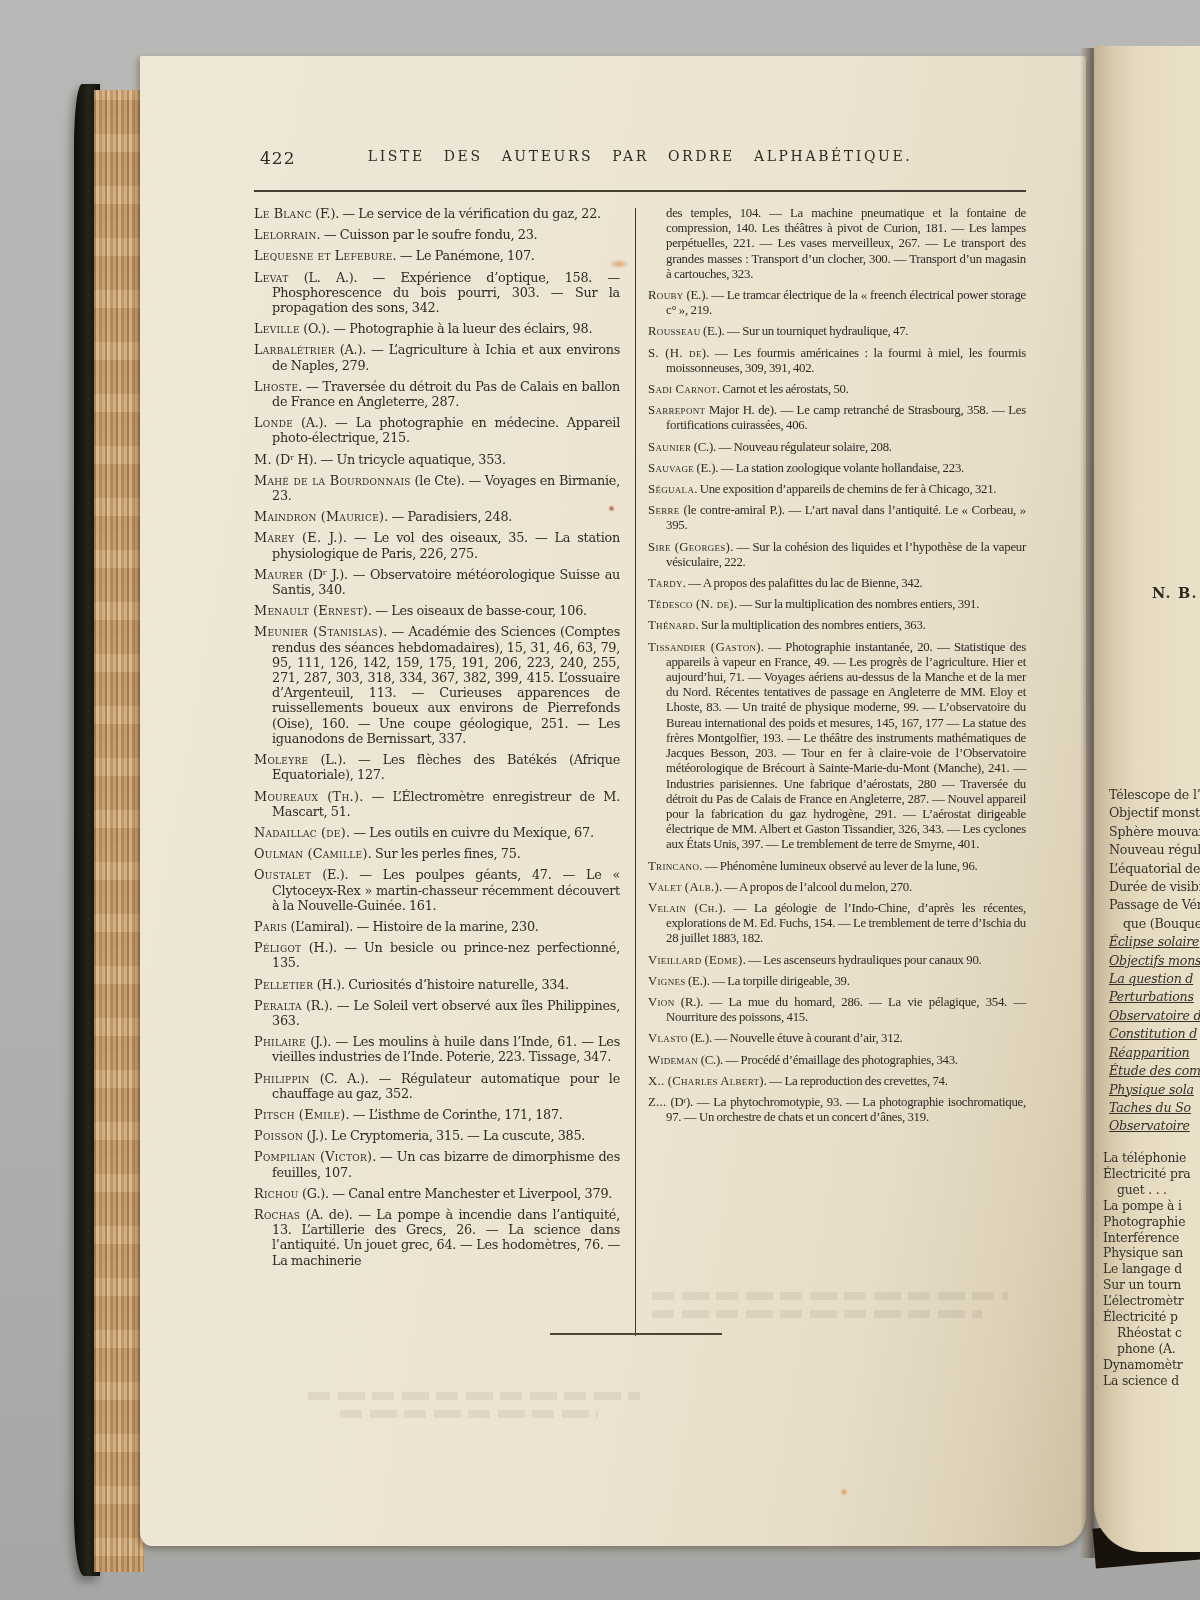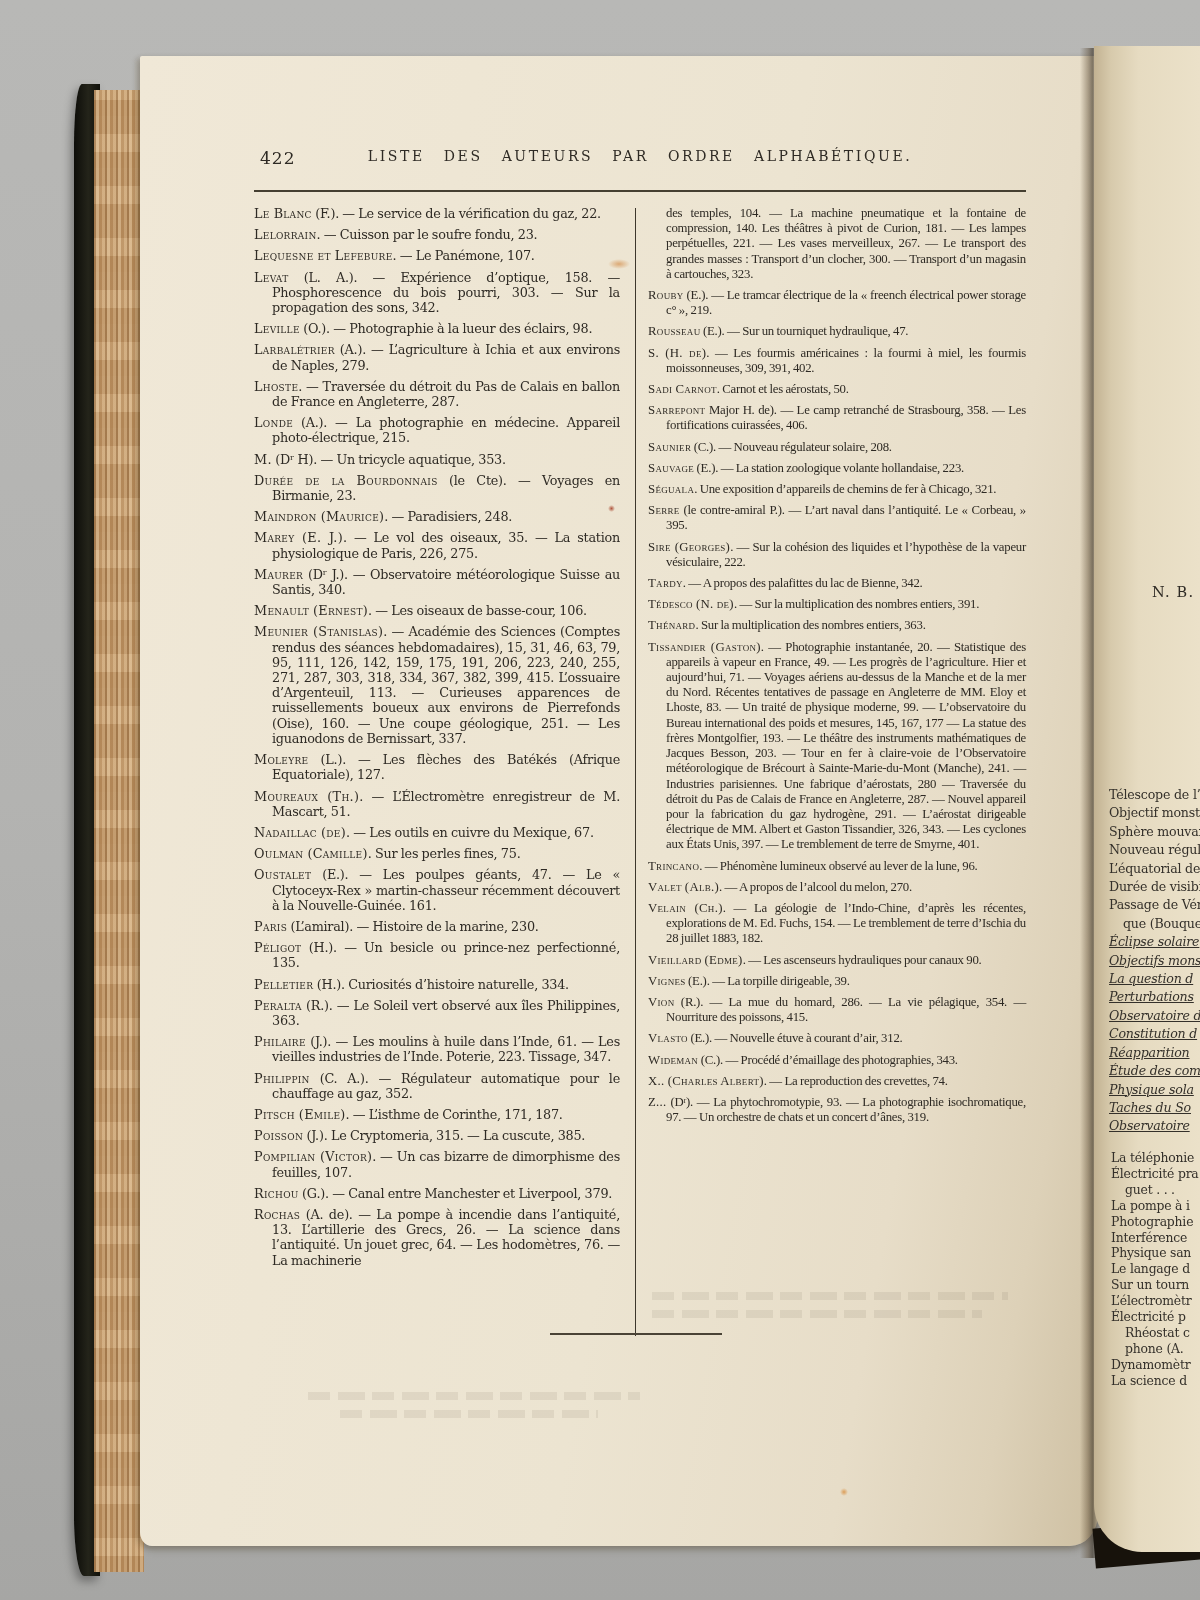--- a/index.html
+++ b/index.html
@@ -25,21 +25,20 @@
       repeating-linear-gradient(90deg,rgba(100,58,18,.28) 0 2px,rgba(255,236,202,.28) 2px 5px,rgba(142,92,42,.20) 5px 8px,rgba(236,210,170,.18) 8px 11px),
       repeating-linear-gradient(0deg,rgba(120,72,26,.14) 0 16px,rgba(250,232,198,.14) 16px 34px,rgba(104,62,22,.10) 34px 52px);
   }
 
   
   .main-page{
     position:absolute;left:140px;top:56px;width:946px;height:1490px;
     background:linear-gradient(100deg,#f0e8d7 0%,#ece4d1 55%,#e7ddc8 78%,#ddd1b8 90%,#cfc1a4 99%);
     border-radius:2px 3px 28px 12px / 2px 3px 32px 14px;
     box-shadow:0 4px 7px rgba(60,50,30,.28), -4px 2px 5px rgba(90,70,40,.18);
-    padding-left:12px;
   }
   .folio{position:absolute;left:120px;top:92px;font-size:17px;color:#2e2a24;letter-spacing:1px;}
   .running-title{
     position:absolute;left:114px;top:92px;width:772px;text-align:center;
     font-size:14px;color:#2e2a24;letter-spacing:2.6px;word-spacing:12px;white-space:nowrap;
   }
   .head-rule{position:absolute;left:114px;top:134px;width:772px;height:2px;background:#453f31;}
   .columns{position:absolute;left:114px;top:150px;width:772px;}
   .col{position:absolute;top:0;}
   .col-left{left:0;width:366px;}
@@ -77,24 +76,24 @@
     background:linear-gradient(90deg,rgba(90,70,45,0) 0%,rgba(78,60,36,.40) 40%,rgba(42,32,18,.55) 62%,rgba(90,70,45,.08) 100%);
   }
   
   .next-cover{position:absolute;left:1094px;top:1524px;width:106px;height:40px;background:#17120b;transform:rotate(-5deg);}
   
   .next-page{
     position:absolute;left:1094px;top:46px;width:106px;height:1506px;
     background:linear-gradient(90deg,#c2b292 0%,#d7caac 16%,#e6dbc1 42%,#ebe1c9 100%);
     border-radius:0 0 0 48px;
   }
-  .nb{position:absolute;left:58px;top:538px;font-size:14.5px;font-weight:normal;letter-spacing:1.2px;color:#2e2a24;white-space:nowrap;}
+  .nb{position:absolute;left:58px;top:538px;font-size:14.5px;font-weight:bold;letter-spacing:1.2px;color:#2e2a24;white-space:nowrap;}
   .np-list{position:absolute;overflow:hidden;}
   .np-list1{left:15px;top:740px;width:92px;}
-  .np-list2{left:17px;top:1104px;width:90px;}
+  .np-list2{left:9px;top:1104px;width:90px;}
   .np-line{font-size:12.6px;line-height:18.4px;color:#34302a;white-space:nowrap;letter-spacing:-0.2px;}
   .np-list2 .np-line{line-height:15.9px;font-size:12.4px;}
   .np-line.it{font-style:italic;text-decoration:underline;}
   .np-line.ind{padding-left:14px;}
 </style>
 </head>
 <body>
 
 <div class="scene">
 
@@ -110,21 +109,21 @@
       <div class="col col-left">
           <div class="entry"><span class="author">Le Blanc</span><span> (F.). — Le service de la vérification du gaz, 22.</span></div>
           <div class="entry"><span class="author">Lelorrain</span><span>. — Cuisson par le soufre fondu, 23.</span></div>
           <div class="entry"><span class="author">Lequesne et Lefebure</span><span>. — Le Panémone, 107.</span></div>
           <div class="entry"><span class="author">Levat</span><span> (L. A.). — Expérience d’optique, 158. — Phosphorescence du bois pourri, 303. — Sur la propagation des sons, 342.</span></div>
           <div class="entry"><span class="author">Leville</span><span> (O.). — Photographie à la lueur des éclairs, 98.</span></div>
           <div class="entry"><span class="author">Larbalétrier</span><span> (A.). — L’agriculture à Ichia et aux environs de Naples, 279.</span></div>
           <div class="entry"><span class="author">Lhoste</span><span>. — Traversée du détroit du Pas de Calais en ballon de France en Angleterre, 287.</span></div>
           <div class="entry"><span class="author">Londe</span><span> (A.). — La photographie en médecine. Appareil photo-électrique, 215.</span></div>
           <div class="entry"><span class="author">M.</span><span> (Dʳ H). — Un tricycle aquatique, 353.</span></div>
-          <div class="entry"><span class="author">Durée de la Bourdonnais</span><span> (le Cte). — Voyages en Birmanie, 23.</span></div>
+          <div class="entry"><span class="author">Mahé de la Bourdonnais</span><span> (le Cte). — Voyages en Birmanie, 23.</span></div>
           <div class="entry"><span class="author">Maindron (Maurice)</span><span>. — Paradisiers, 248.</span></div>
           <div class="entry"><span class="author">Marey (E. J.)</span><span>. — Le vol des oiseaux, 35. — La station physiologique de Paris, 226, 275.</span></div>
           <div class="entry"><span class="author">Maurer</span><span> (Dʳ J.). — Observatoire météorologique Suisse au Santis, 340.</span></div>
           <div class="entry"><span class="author">Menault (Ernest)</span><span>. — Les oiseaux de basse-cour, 106.</span></div>
           <div class="entry"><span class="author">Meunier (Stanislas)</span><span>. — Académie des Sciences (Comptes rendus des séances hebdomadaires), 15, 31, 46, 63, 79, 95, 111, 126, 142, 159, 175, 191, 206, 223, 240, 255, 271, 287, 303, 318, 334, 367, 382, 399, 415. L’ossuaire d’Argenteuil, 113. — Curieuses apparences de ruissellements boueux aux environs de Pierrefonds (Oise), 160. — Une coupe géologique, 251. — Les iguanodons de Bernissart, 337.</span></div>
           <div class="entry"><span class="author">Moleyre</span><span> (L.). — Les flèches des Batékés (Afrique Equatoriale), 127.</span></div>
           <div class="entry"><span class="author">Moureaux (Th.)</span><span>. — L’Électromètre enregistreur de M. Mascart, 51.</span></div>
           <div class="entry"><span class="author">Nadaillac (de)</span><span>. — Les outils en cuivre du Mexique, 67.</span></div>
           <div class="entry"><span class="author">Oulman (Camille)</span><span>. Sur les perles fines, 75.</span></div>
           <div class="entry"><span class="author">Oustalet</span><span> (E.). — Les poulpes géants, 47. — Le « Clytoceyx-Rex » martin-chasseur récemment découvert à la Nouvelle-Guinée. 161.</span></div>

